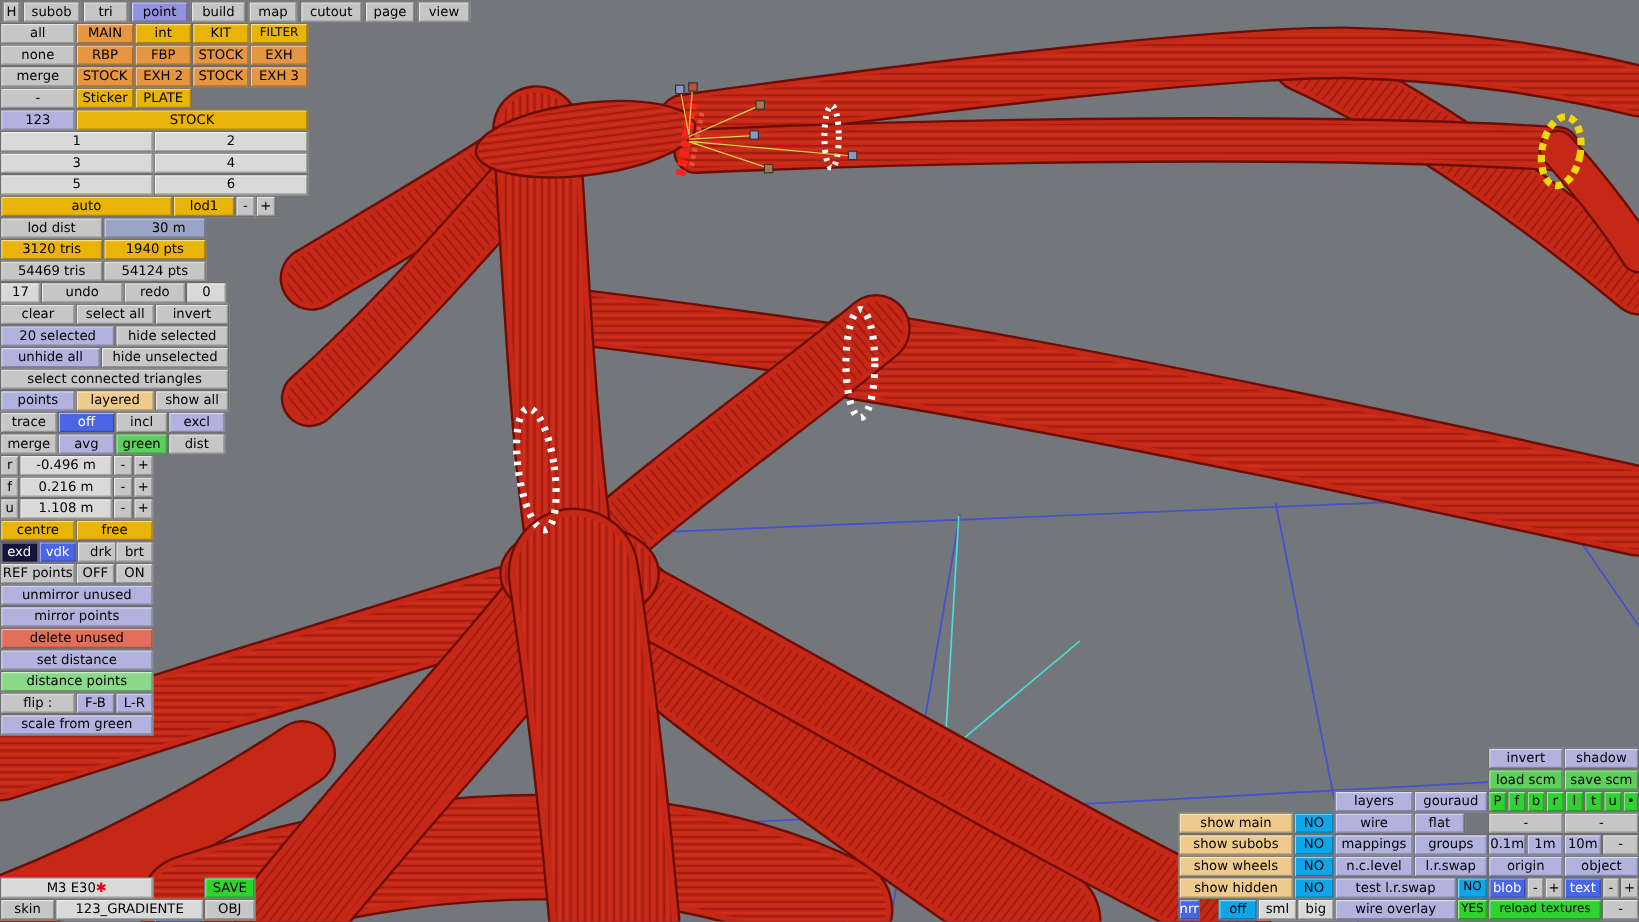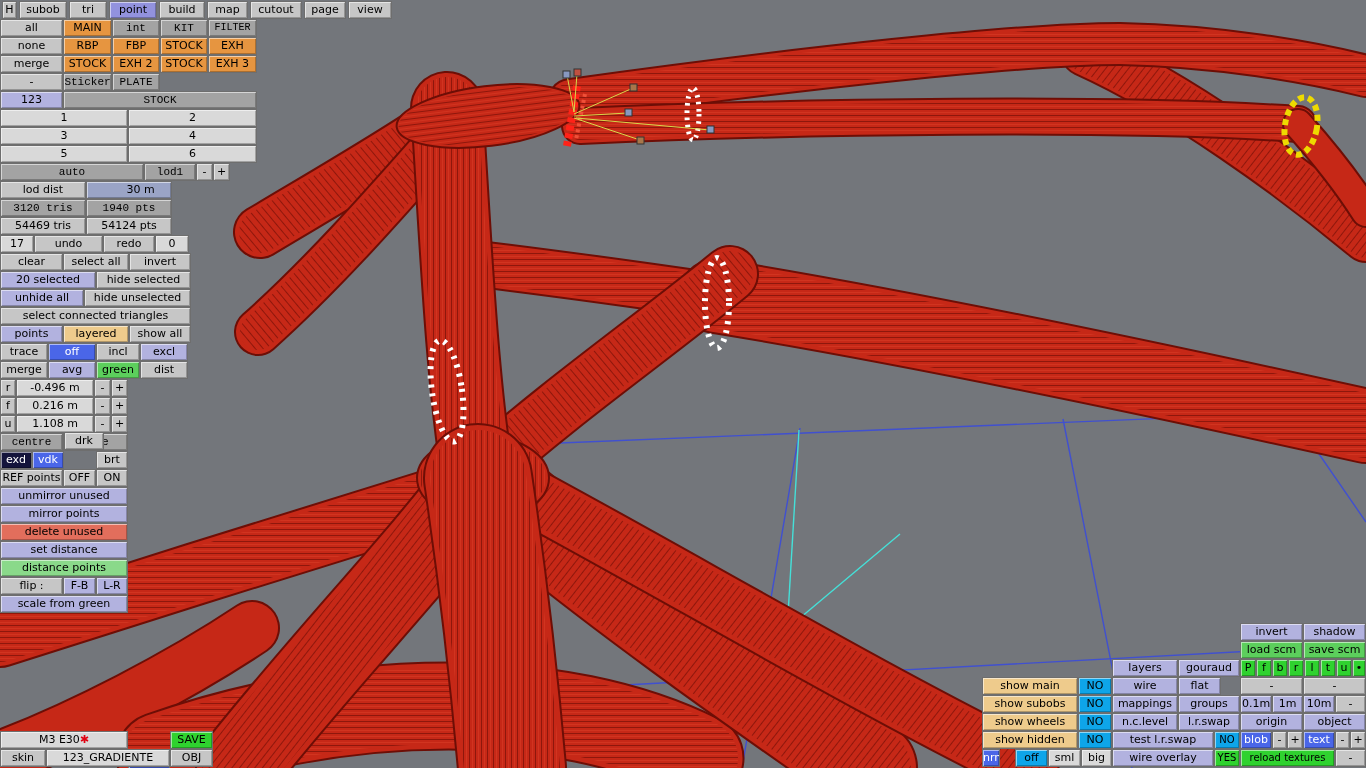--- a/index.html
+++ b/index.html
@@ -7,21 +7,21 @@
               font-family:"DejaVu Sans","Liberation Sans",sans-serif; }
   #screen { position:relative; width:1366px; height:768px; }
   #scene  { position:absolute; left:0; top:0; }
   .cell { position:absolute; height:18px; font-size:11px; line-height:16px; text-align:center;
           color:#000; background:#c6c6c6; border:1px solid #6e6e6e;
           box-shadow: inset 1px 1px 0 rgba(255,255,255,.55), inset -1px -1px 0 rgba(0,0,0,.25);
           overflow:hidden; white-space:nowrap; cursor:default; }
   .lt   { background:#d9d9d9; }
   .wht  { background:#0ea5e9; }
   .or   { background:#e69540; }
-  .yl   { background:#a3a3a3;font-family:Liberation Mono, monospace; }
+  .yl   { background:#eab308; }
   .tan  { background:#eecb8c; }
   .lv   { background:#b2b2df; }
   .slate{ background:#9aa4c6;padding-left:23px; }
   .grnl { background:#8ad98a; }
   .grn  { background:#5ccf5c; }
   .bgrn { background:#2fd22f; }
   .blu  { background:#4a66e8; color:#fff; }
   .dk   { background:#14143c; color:#fff; }
   .sal  { background:#e26e5c; }
   .act  { background:#9292de; }
@@ -260,21 +260,21 @@
 <div class="cell" style="left:0;top:415px;width:16px">u</div>
 <div class="cell lt" style="left:16px;top:415px;width:78px">1.108 m</div>
 <div class="cell" style="left:94px;top:415px;width:17px">-</div>
 <div class="cell" style="left:111px;top:415px;width:17px">+</div>
 
 <div class="cell yl" style="left:0;top:433px;width:63px">centre</div>
 <div class="cell yl" style="left:63px;top:433px;width:65px">free</div>
 
 <div class="cell dk" style="left:0;top:451px;width:32px">exd</div>
 <div class="cell blu" style="left:32px;top:451px;width:32px">vdk</div>
-<div class="cell" style="left:64px;top:432px;width:40px">drk</div>
+<div class="cell" style="left:64px;top:451px;width:40px">drk</div>
 <div class="cell" style="left:96px;top:451px;width:32px">brt</div>
 
 <div class="cell" style="left:0;top:469px;width:63px">REF points</div>
 <div class="cell" style="left:63px;top:469px;width:33px">OFF</div>
 <div class="cell" style="left:96px;top:469px;width:32px">ON</div>
 
 <div class="cell lv" style="left:0;top:487px;width:128px">unmirror unused</div>
 <div class="cell lv" style="left:0;top:505px;width:128px">mirror points</div>
 <div class="cell sal" style="left:0;top:523px;width:128px">delete unused</div>
 <div class="cell lv" style="left:0;top:541px;width:128px">set distance</div>

